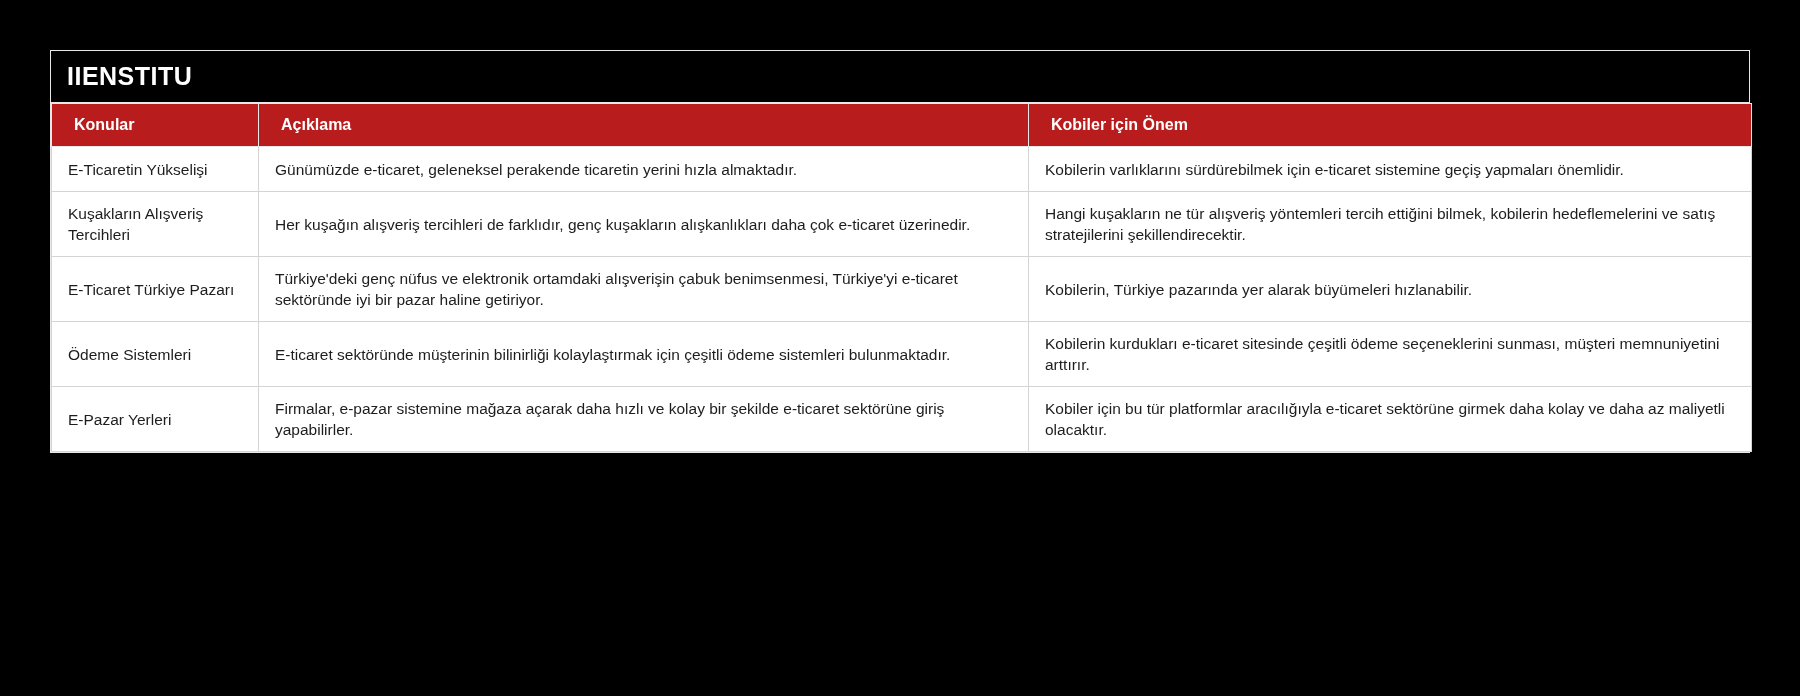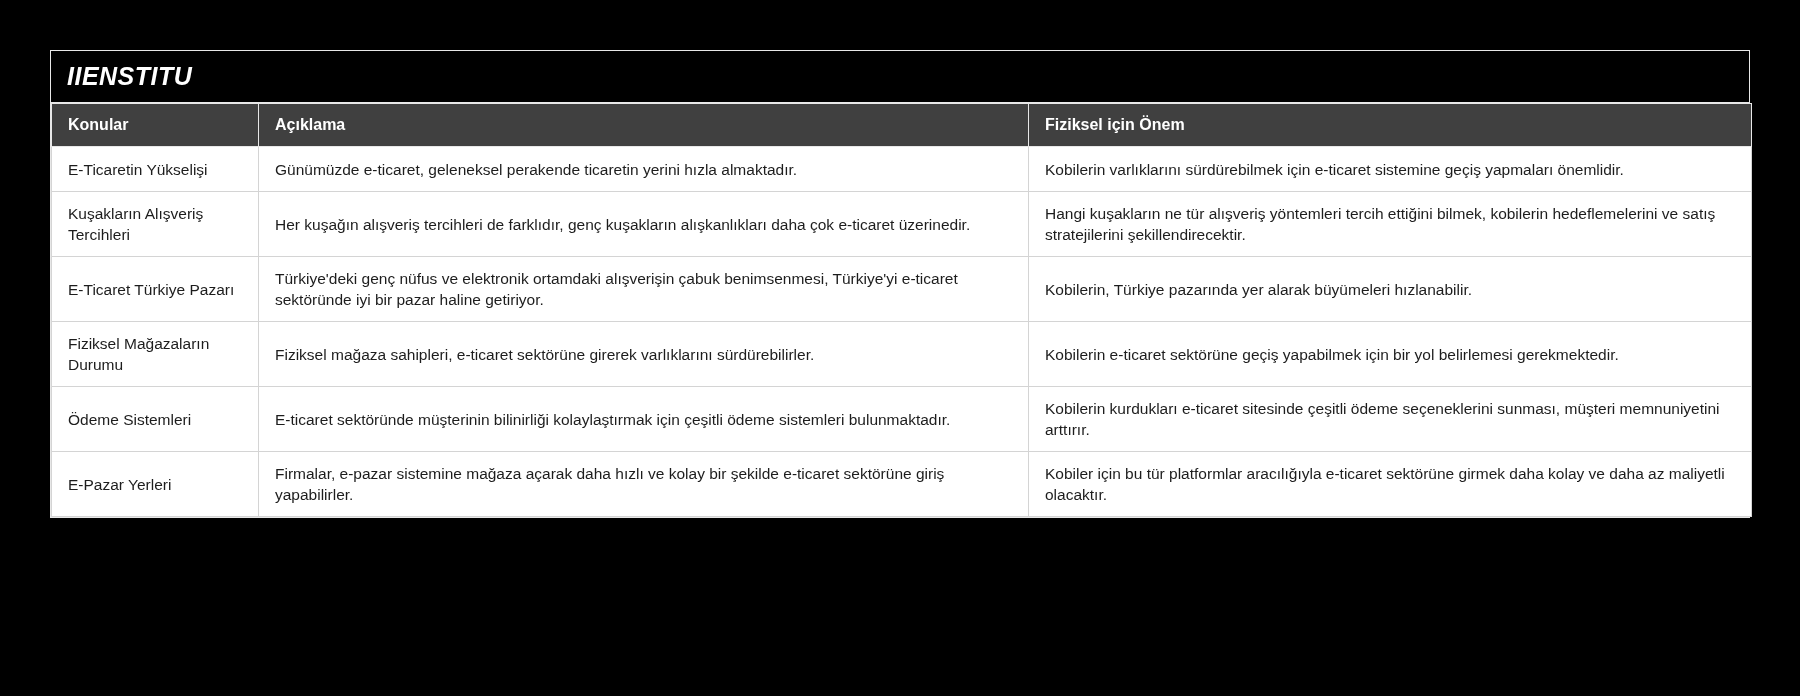--- a/index.html
+++ b/index.html
@@ -20,38 +20,37 @@
     height: 52px;
     background: #000000;
     color: #ffffff;
     font-size: 25px;
     font-weight: bold;
     letter-spacing: 0.5px;
     display: flex;
     align-items: center;
     padding-left: 16px;
     border-bottom: 1px solid #e8e8e8;
-    font-style: italic;
   }
   table.data-grid {
     width: 100%;
     border-collapse: collapse;
     table-layout: fixed;
   }
   table.data-grid col.c1 { width: 207px; }
   table.data-grid col.c2 { width: 770px; }
   table.data-grid col.c3 { width: 723px; }
   table.data-grid thead th {
-    background: #404040;
+    background: #b91c1c;
     color: #ffffff;
     font-size: 16px;
     font-weight: bold;
     text-align: left;
     height: 43px;
-    padding: 8px 16px;
+    padding: 8px 22px;
     border: 1px solid #e8e8e8;
     vertical-align: middle;
   }
   table.data-grid tbody td {
     background: #ffffff;
     color: #1d1d1d;
     font-size: 15.5px;
     font-weight: normal;
     line-height: 21px;
     padding: 6px 16px;
@@ -71,45 +70,40 @@
   <table class="data-grid">
     <colgroup>
         <col class="c1">
         <col class="c2">
         <col class="c3">
       </colgroup>
     <thead>
       <tr>
         <th>Konular</th>
         <th>Açıklama</th>
-        <th>Fiziksel için Önem</th>
+        <th>Kobiler için Önem</th>
       </tr>
     </thead>
     <tbody>
       <tr>
         <td>E-Ticaretin Yükselişi</td>
         <td>Günümüzde e-ticaret, geleneksel perakende ticaretin yerini hızla almaktadır.</td>
         <td>Kobilerin varlıklarını sürdürebilmek için e-ticaret sistemine geçiş yapmaları önemlidir.</td>
       </tr>
       <tr>
         <td>Kuşakların Alışveriş Tercihleri</td>
         <td>Her kuşağın alışveriş tercihleri de farklıdır, genç kuşakların alışkanlıkları daha çok e-ticaret üzerinedir.</td>
         <td>Hangi kuşakların ne tür alışveriş yöntemleri tercih ettiğini bilmek, kobilerin hedeflemelerini ve satış stratejilerini şekillendirecektir.</td>
       </tr>
       <tr>
         <td>E-Ticaret Türkiye Pazarı</td>
         <td>Türkiye'deki genç nüfus ve elektronik ortamdaki alışverişin çabuk benimsenmesi, Türkiye'yi e-ticaret sektöründe iyi bir pazar haline getiriyor.</td>
         <td>Kobilerin, Türkiye pazarında yer alarak büyümeleri hızlanabilir.</td>
       </tr>
       <tr>
-        <td>Fiziksel Mağazaların Durumu</td>
-        <td>Fiziksel mağaza sahipleri, e-ticaret sektörüne girerek varlıklarını sürdürebilirler.</td>
-        <td>Kobilerin e-ticaret sektörüne geçiş yapabilmek için bir yol belirlemesi gerekmektedir.</td>
-      </tr>
-      <tr>
         <td>Ödeme Sistemleri</td>
         <td>E-ticaret sektöründe müşterinin bilinirliği kolaylaştırmak için çeşitli ödeme sistemleri bulunmaktadır.</td>
         <td>Kobilerin kurdukları e-ticaret sitesinde çeşitli ödeme seçeneklerini sunması, müşteri memnuniyetini arttırır.</td>
       </tr>
       <tr>
         <td>E-Pazar Yerleri</td>
         <td>Firmalar, e-pazar sistemine mağaza açarak daha hızlı ve kolay bir şekilde e-ticaret sektörüne giriş yapabilirler.</td>
         <td>Kobiler için bu tür platformlar aracılığıyla e-ticaret sektörüne girmek daha kolay ve daha az maliyetli olacaktır.</td>
       </tr>
     </tbody>

